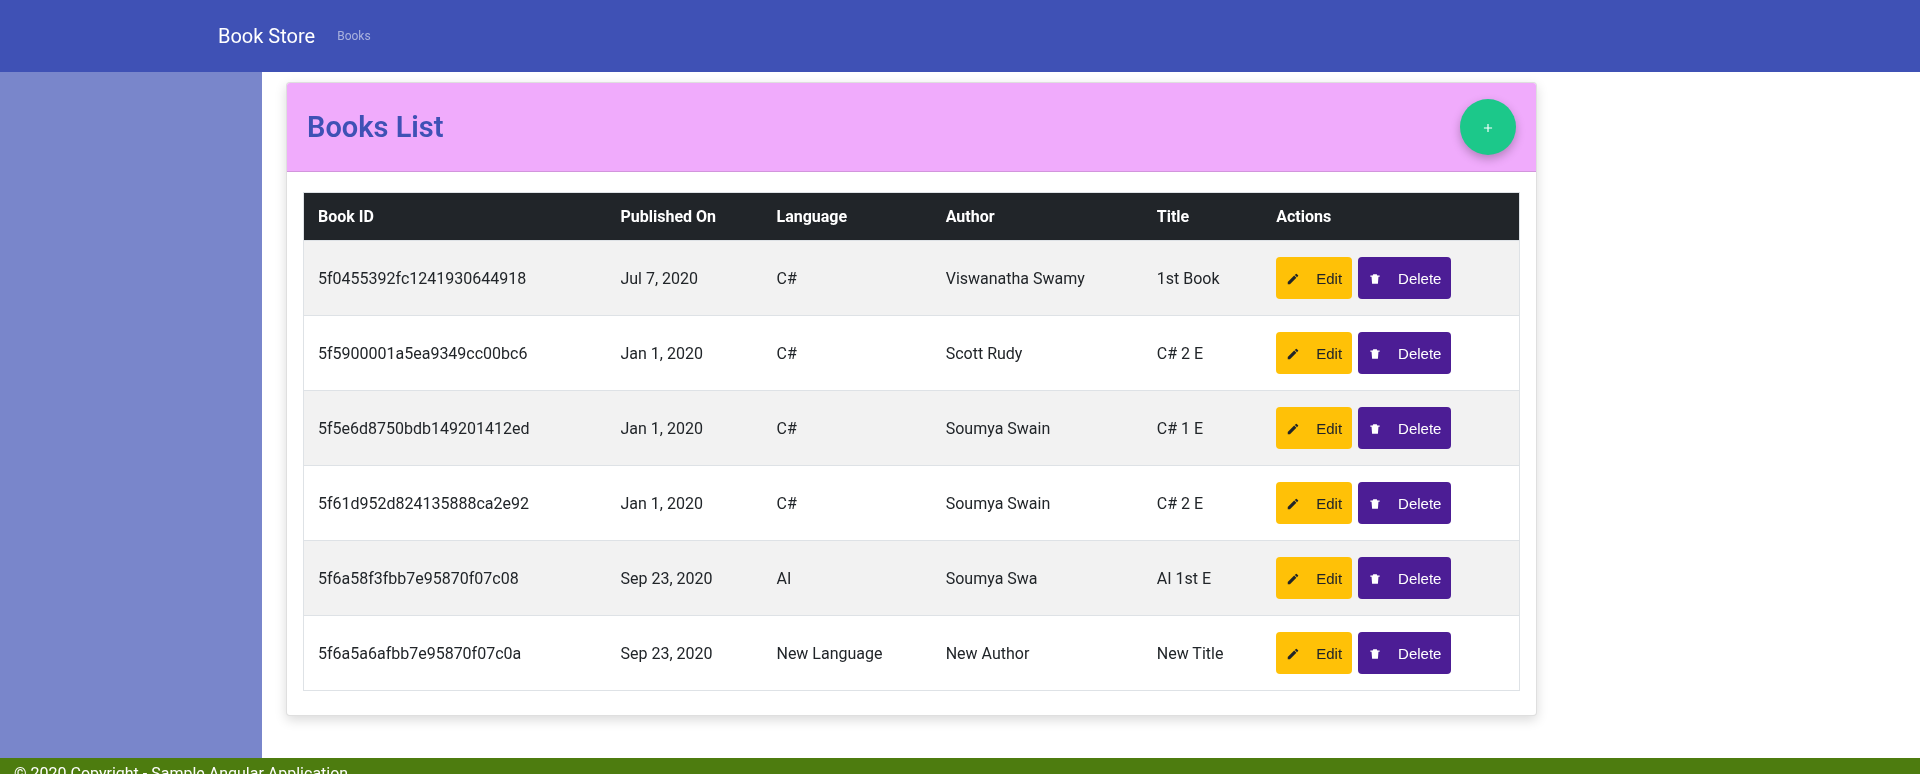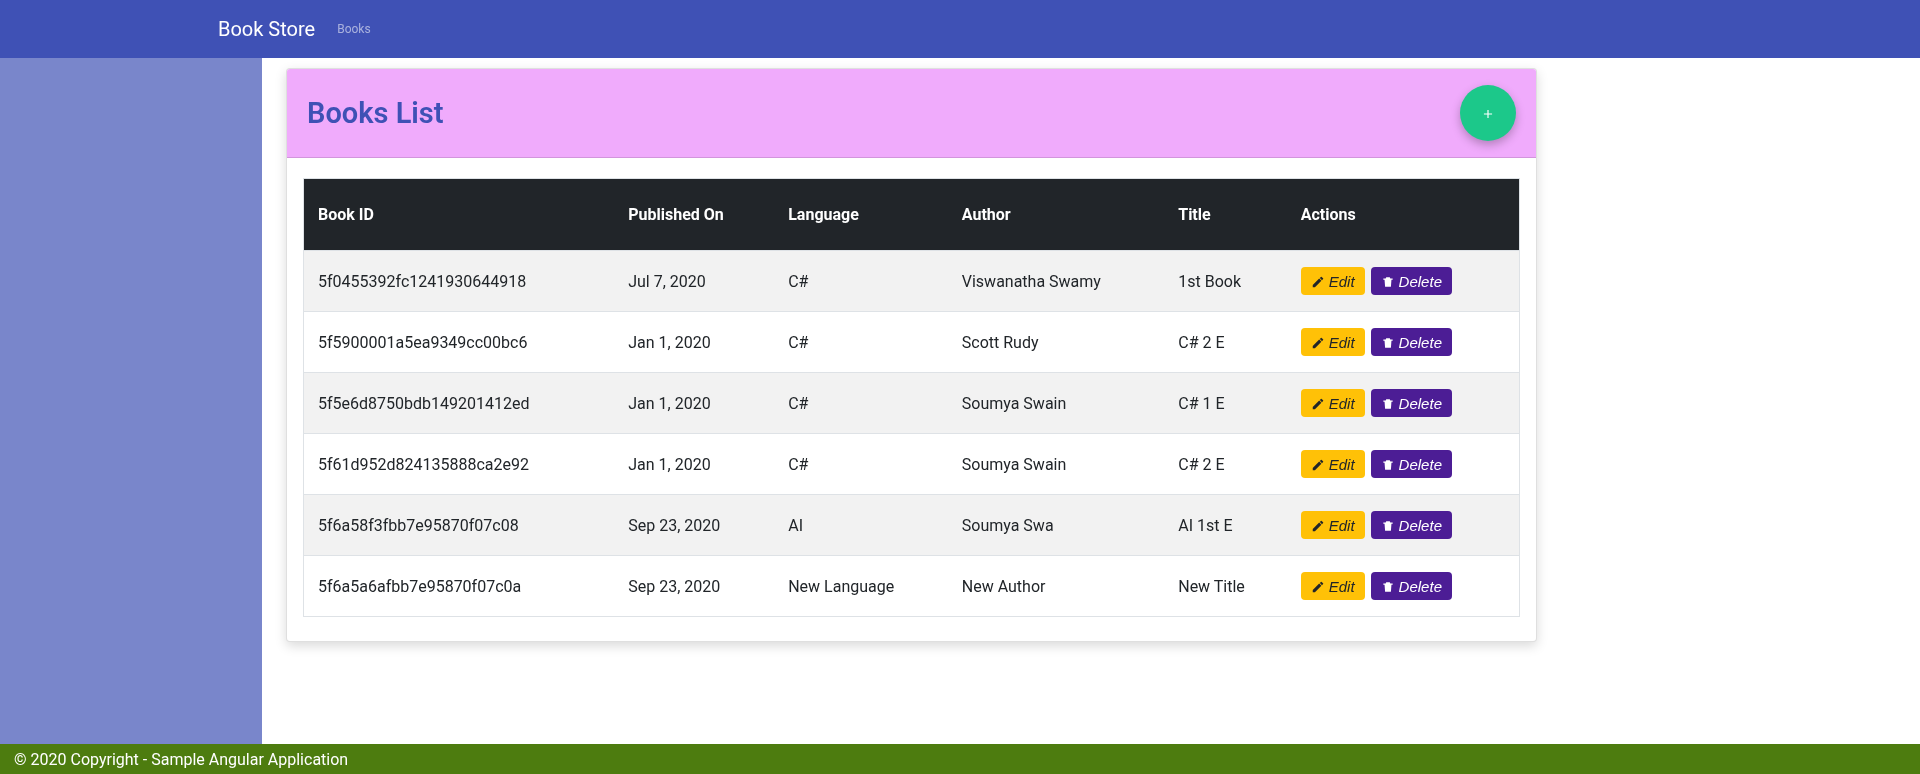--- a/index.html
+++ b/index.html
@@ -5,21 +5,21 @@
   * { box-sizing: border-box; margin: 0; padding: 0; }
   html, body { height: 100%; }
   body {
     font-family: "Segoe UI", Roboto, "Helvetica Neue", Arial, sans-serif;
     font-size: 16px;
     color: #212529;
     background: #fff;
   }
   .navbar {
     background: #3f51b5;
-    height: 58px;
+    height: 72px;
     display: flex;
     align-items: center;
     padding-left: 218px;
   }
   .navbar-brand {
     color: #fff;
     font-size: 20px;
     margin-right: 22px;
     text-decoration: none;
   }
@@ -83,48 +83,47 @@
   table {
     width: 100%;
     border-collapse: collapse;
     border: 1px solid #dee2e6;
   }
   thead th {
     background: #212529;
     color: #fff;
     text-align: left;
     font-weight: 700;
-    padding: 26px 14px;
+    padding: 14px 14px;
     font-size: 16px;
   }
   tbody td {
     padding: 16px 14px;
     border-top: 1px solid #dee2e6;
     vertical-align: middle;
     font-size: 16px;
     color: #212529;
   }
   tbody tr:nth-child(odd) td {
     background: #f2f2f2;
   }
   tbody tr:nth-child(even) td {
     background: #ffffff;
   }
   .btn {
     display: inline-flex;
     align-items: center;
-    gap: 4px;
+    gap: 16px;
     border: none;
     border-radius: 4px;
-    padding: 6px 10px;
+    padding: 13px 10px;
     font-size: 15px;
     cursor: pointer;
     color: #212529;
     line-height: 1;
-    font-style: italic;
   }
   .btn-warning {
     background: #ffc107;
     color: #212529;
   }
   .btn-danger {
     background: #4c1d95;
     color: #fff;
   }
   .actions-cell {

